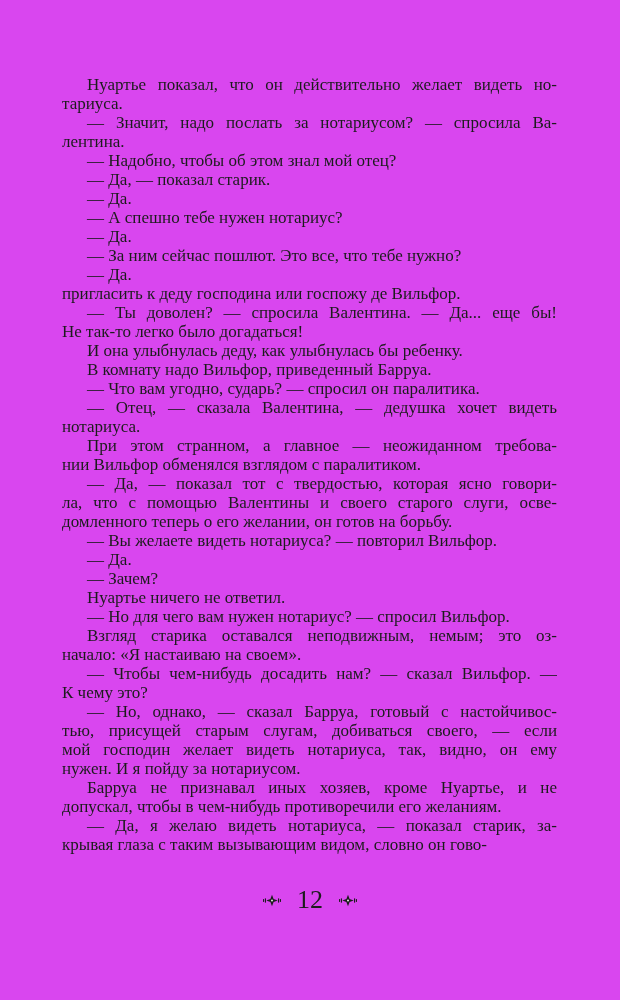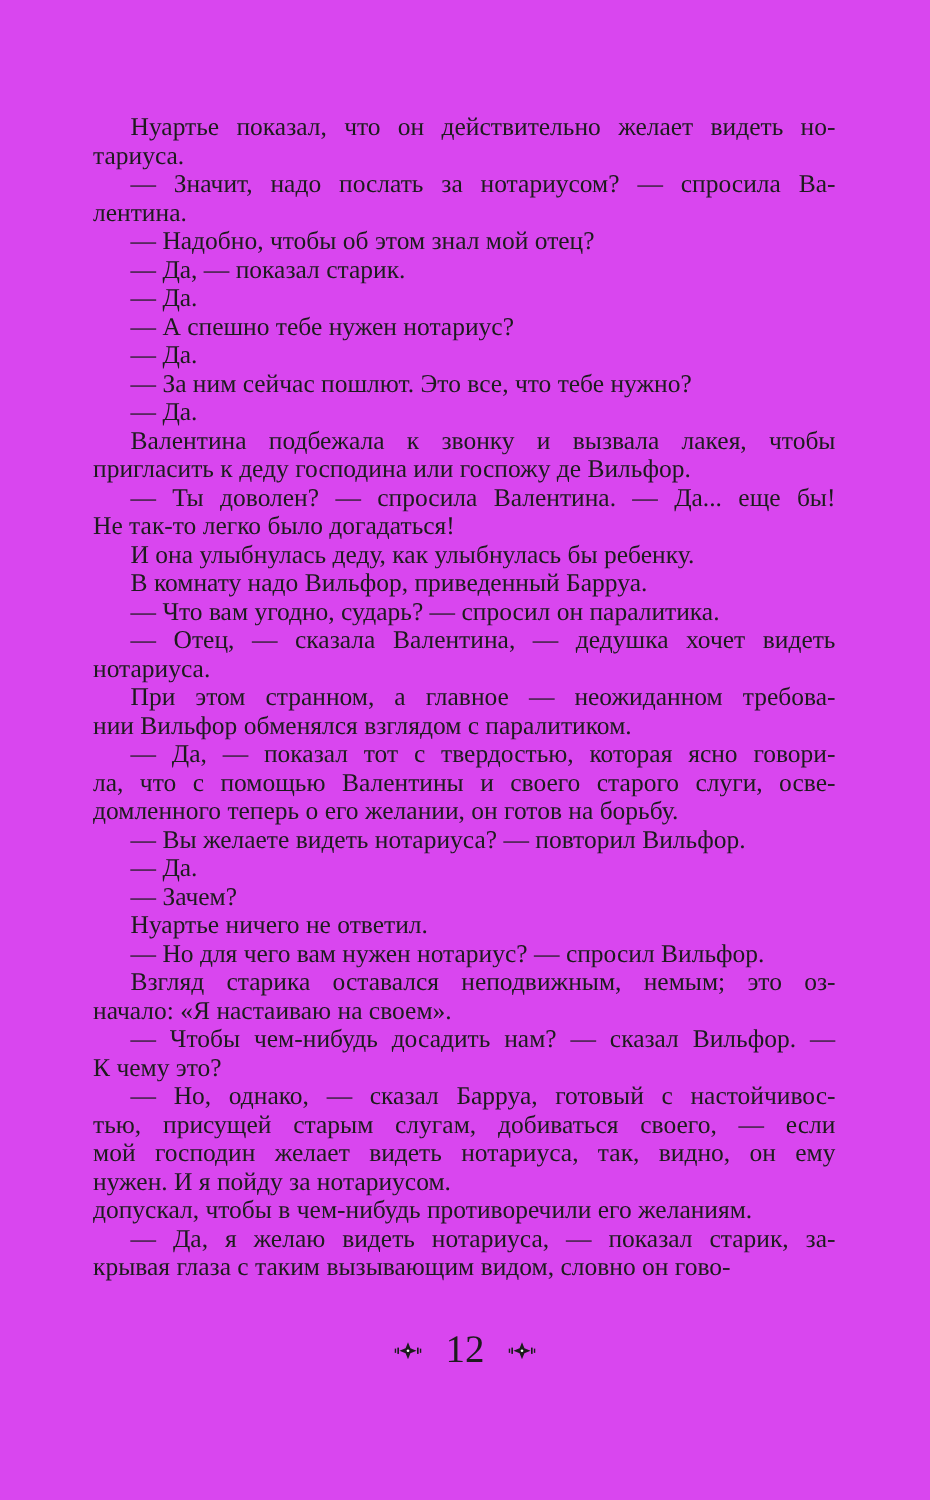--- a/index.html
+++ b/index.html
@@ -97,21 +97,20 @@
       <div class="para">
         <div class="line first">— Да.</div>
       </div>
       <div class="para">
         <div class="line first">— За ним сейчас пошлют. Это все, что тебе нужно?</div>
       </div>
       <div class="para">
         <div class="line first">— Да.</div>
       </div>
       <div class="para">
-        <div class="line first just">Валентина подбежала к звонку и вызвала лакея, чтобы</div>
         <div class="line">пригласить к деду господина или госпожу де Вильфор.</div>
       </div>
       <div class="para">
         <div class="line first just">— Ты доволен? — спросила Валентина. — Да... еще бы!</div>
         <div class="line">Не так-то легко было догадаться!</div>
       </div>
       <div class="para">
         <div class="line first">И она улыбнулась деду, как улыбнулась бы ребенку.</div>
       </div>
       <div class="para">
@@ -156,20 +155,21 @@
         <div class="line first just">— Чтобы чем-нибудь досадить нам? — сказал Вильфор. —</div>
         <div class="line">К чему это?</div>
       </div>
       <div class="para">
         <div class="line first just">— Но, однако, — сказал Барруа, готовый с настойчивос-</div>
         <div class="line just">тью, присущей старым слугам, добиваться своего, — если</div>
         <div class="line just">мой господин желает видеть нотариуса, так, видно, он ему</div>
         <div class="line">нужен. И я пойду за нотариусом.</div>
       </div>
       <div class="para">
+        <div class="line first just">Барруа не признавал иных хозяев, кроме Нуартье, и не</div>
         <div class="line">допускал, чтобы в чем-нибудь противоречили его желаниям.</div>
       </div>
       <div class="para">
         <div class="line first just">— Да, я желаю видеть нотариуса, — показал старик, за-</div>
         <div class="line">крывая глаза с таким вызывающим видом, словно он гово-</div>
       </div>
     </div>
 
   <div class="footer">
     <span class="orn">

